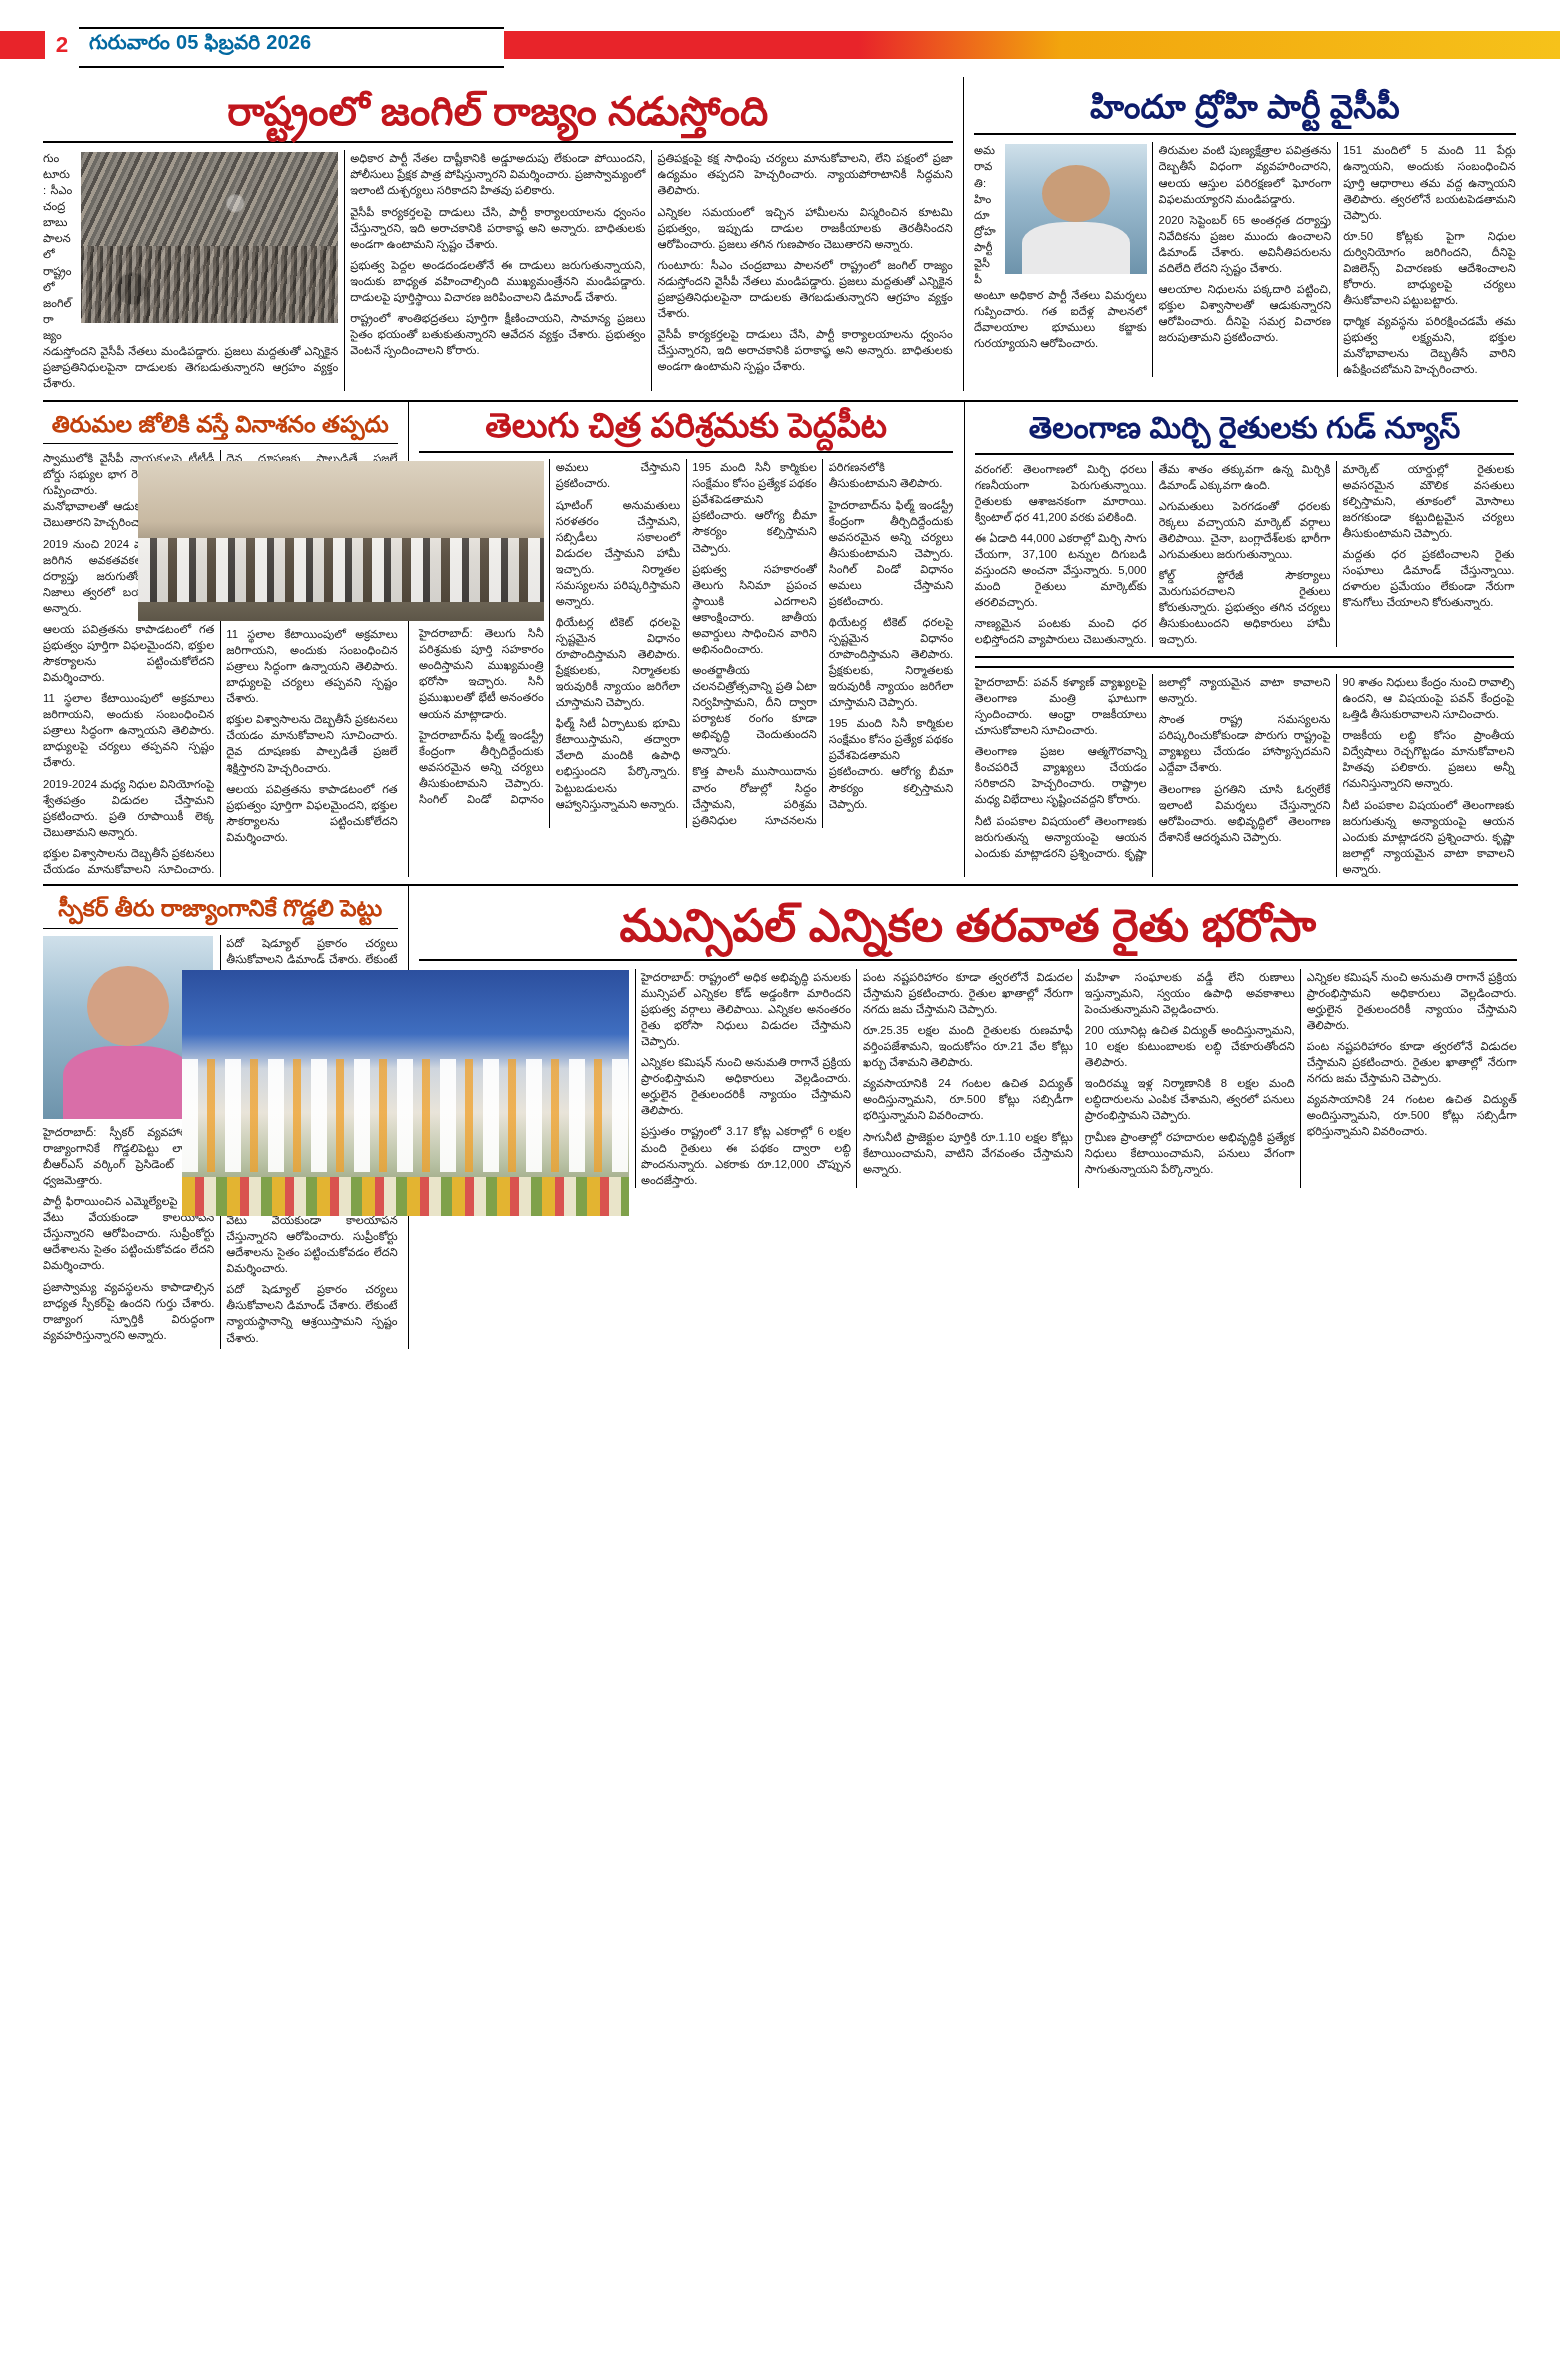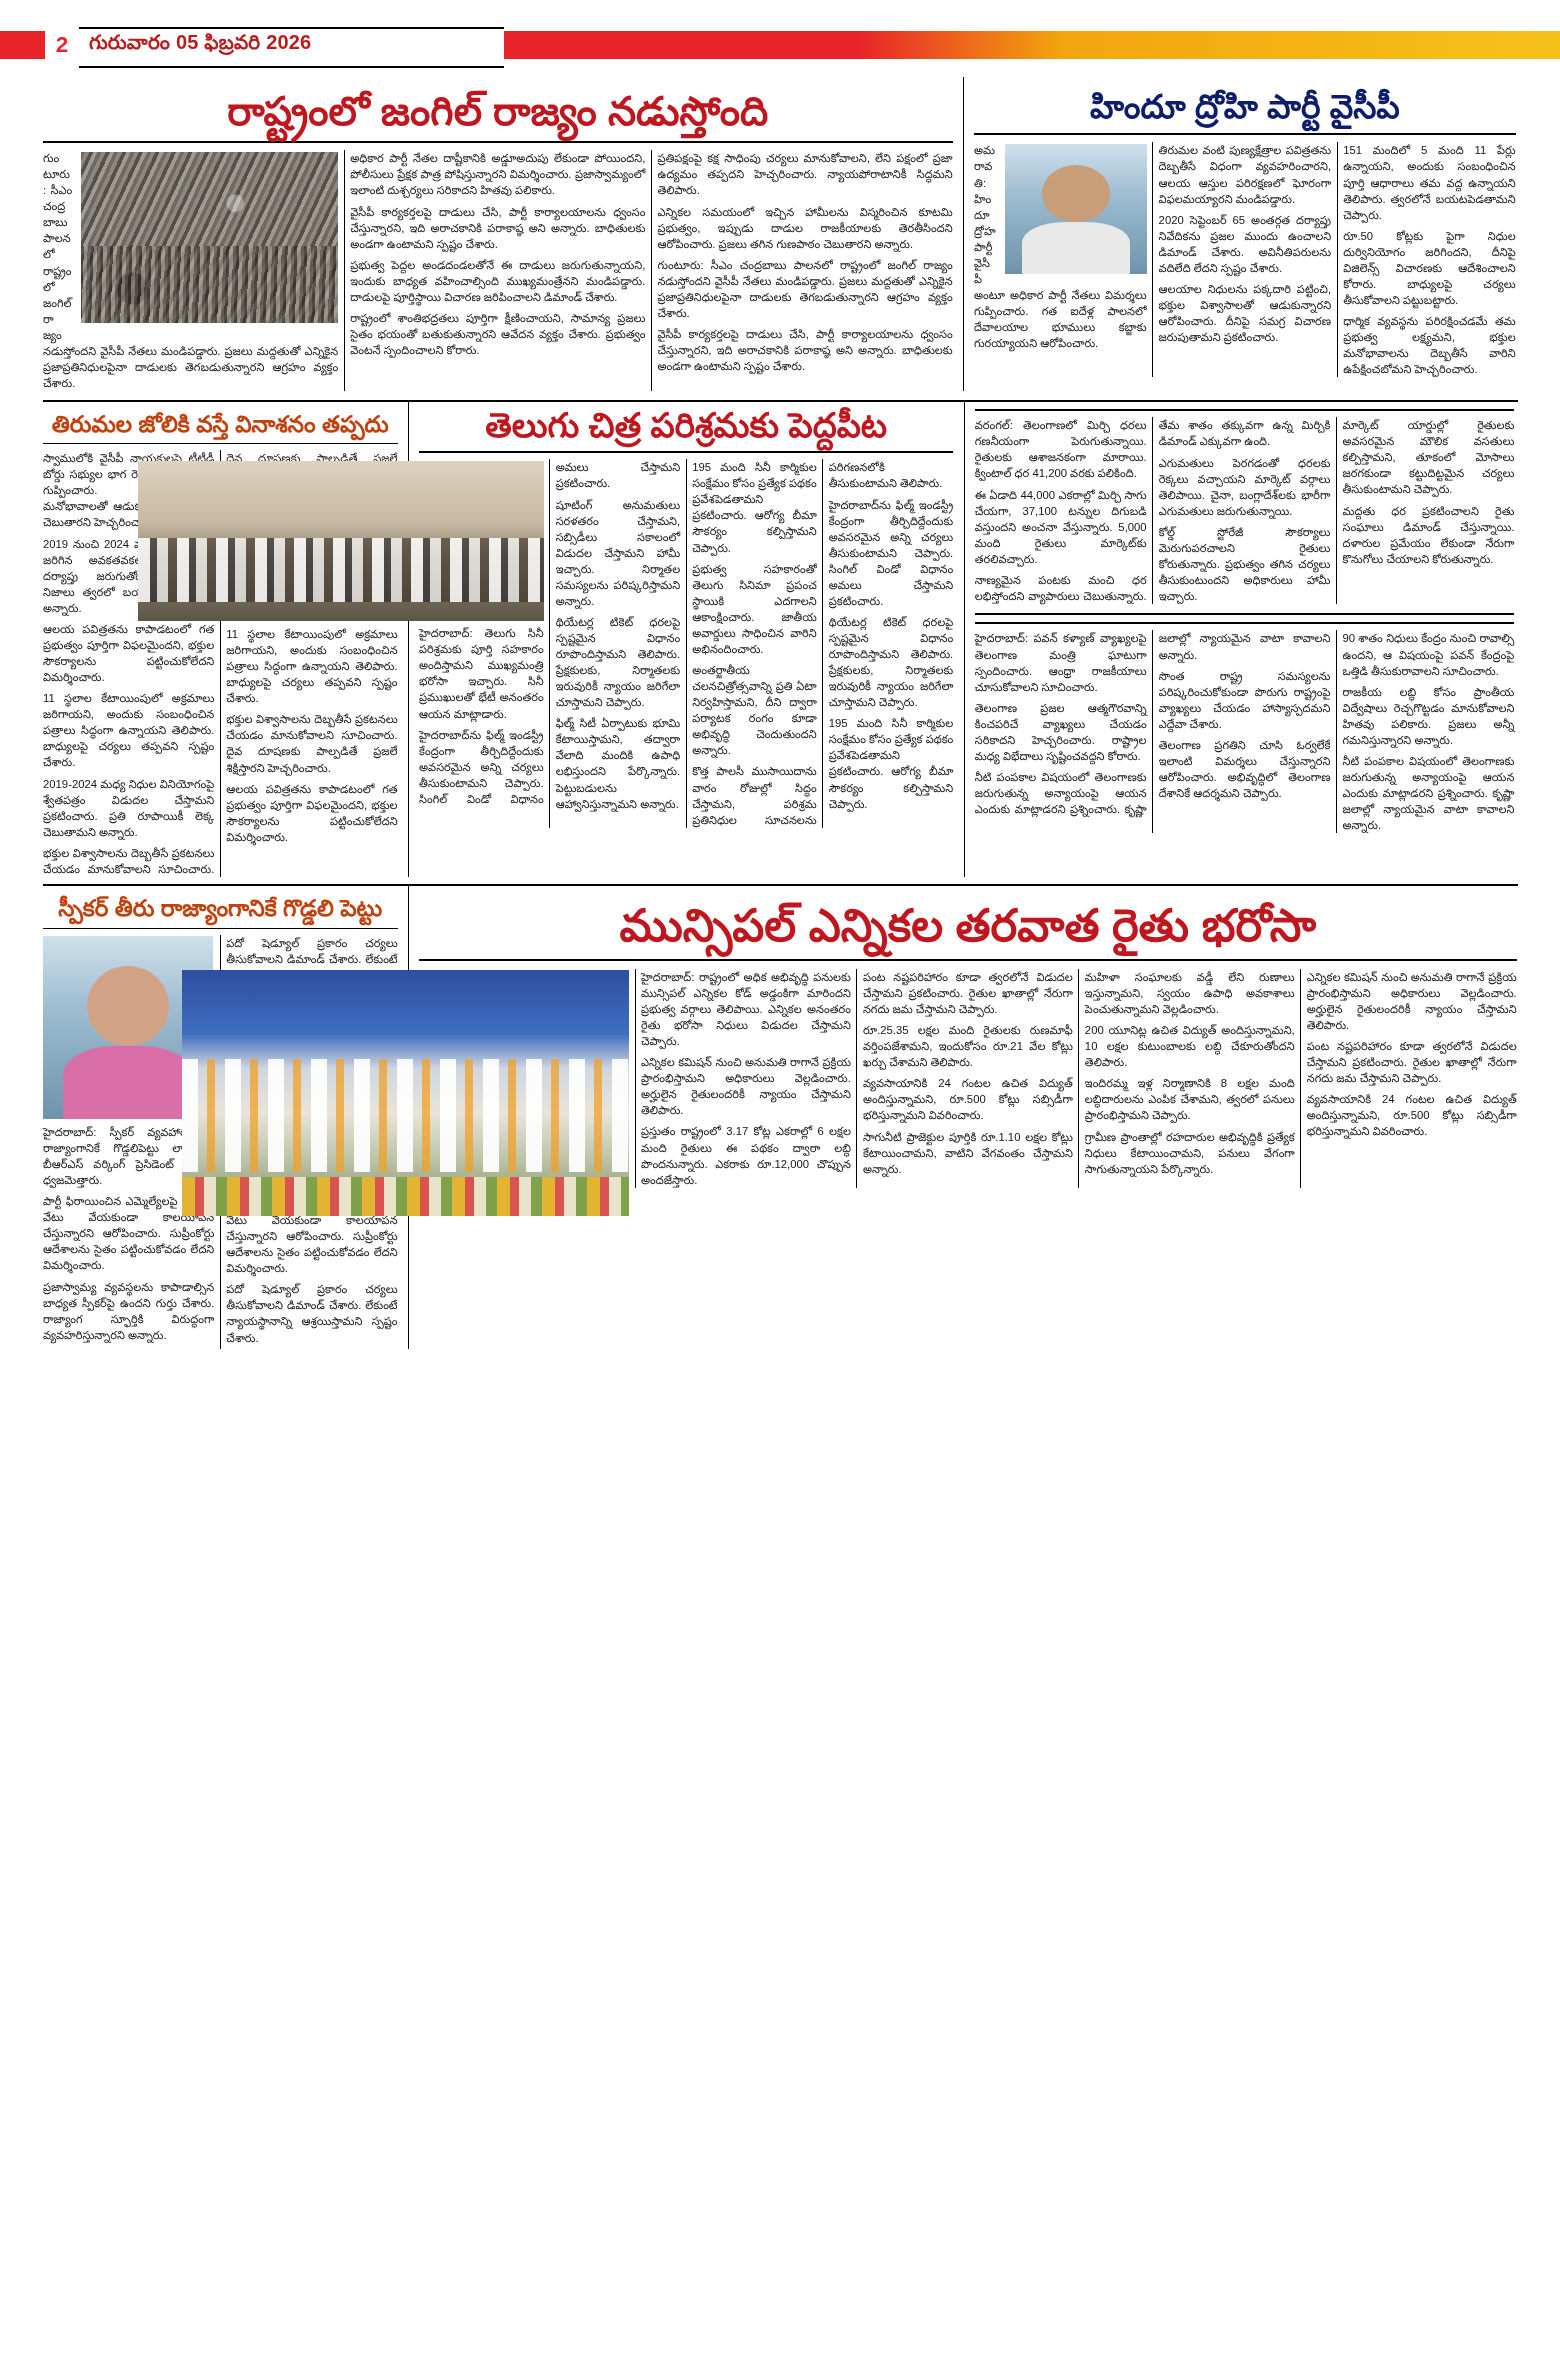--- a/index.html
+++ b/index.html
@@ -71,21 +71,21 @@
     left: 79px;
     top: 27px;
     width: 425px;
     height: 37px;
     background: #fff;
     z-index: 2;
     border-top: 2.2px solid #000;
     border-bottom: 2.2px solid #000;
   }
   .masthead-white-date {
-    color: #b91c1c;
+    color: #0369a1;
   }
   .cols { display: flex; }
   .vline {
     width: 0.7px;
     background: #000;
     align-self: stretch;
     flex: 0 0 0.7px;
   }
   .headline {
     font-size: 40px;
@@ -335,20 +335,21 @@
         <p class="body">థియేటర్ల టికెట్ ధరలపై స్పష్టమైన విధానం రూపొందిస్తామని తెలిపారు. ప్రేక్షకులకు, నిర్మాతలకు ఇరువురికీ న్యాయం జరిగేలా చూస్తామని చెప్పారు.</p>
         <p class="body">195 మంది సినీ కార్మికుల సంక్షేమం కోసం ప్రత్యేక పథకం ప్రవేశపెడతామని ప్రకటించారు. ఆరోగ్య బీమా సౌకర్యం కల్పిస్తామని చెప్పారు.</p>
       </div>
     </div>
 
     <div class="vline"></div>
 
     <div class="colbox col-pad-l" style="width:550px;">
 
       <div class="sec">
+        <div class="headline-md headline-blue">తెలంగాణ మిర్చి రైతులకు గుడ్ న్యూస్</div>
         <div class="hr-black" style="margin-bottom:6px;"></div>
         <div class="textcols3">
           <p class="body">వరంగల్: తెలంగాణలో మిర్చి ధరలు గణనీయంగా పెరుగుతున్నాయి. రైతులకు ఆశాజనకంగా మారాయి. క్వింటాల్ ధర 41,200 వరకు పలికింది.</p>
           <p class="body">ఈ ఏడాది 44,000 ఎకరాల్లో మిర్చి సాగు చేయగా, 37,100 టన్నుల దిగుబడి వస్తుందని అంచనా వేస్తున్నారు. 5,000 మంది రైతులు మార్కెట్‌కు తరలివచ్చారు.</p>
           <p class="body">నాణ్యమైన పంటకు మంచి ధర లభిస్తోందని వ్యాపారులు చెబుతున్నారు. తేమ శాతం తక్కువగా ఉన్న మిర్చికి డిమాండ్ ఎక్కువగా ఉంది.</p>
           <p class="body">ఎగుమతులు పెరగడంతో ధరలకు రెక్కలు వచ్చాయని మార్కెట్ వర్గాలు తెలిపాయి. చైనా, బంగ్లాదేశ్‌లకు భారీగా ఎగుమతులు జరుగుతున్నాయి.</p>
           <p class="body">కోల్డ్ స్టోరేజీ సౌకర్యాలు మెరుగుపరచాలని రైతులు కోరుతున్నారు. ప్రభుత్వం తగిన చర్యలు తీసుకుంటుందని అధికారులు హామీ ఇచ్చారు.</p>
           <p class="body">మార్కెట్ యార్డుల్లో రైతులకు అవసరమైన మౌలిక వసతులు కల్పిస్తామని, తూకంలో మోసాలు జరగకుండా కట్టుదిట్టమైన చర్యలు తీసుకుంటామని చెప్పారు.</p>
           <p class="body">మద్దతు ధర ప్రకటించాలని రైతు సంఘాలు డిమాండ్ చేస్తున్నాయి. దళారుల ప్రమేయం లేకుండా నేరుగా కొనుగోలు చేయాలని కోరుతున్నారు.</p>
         </div>

